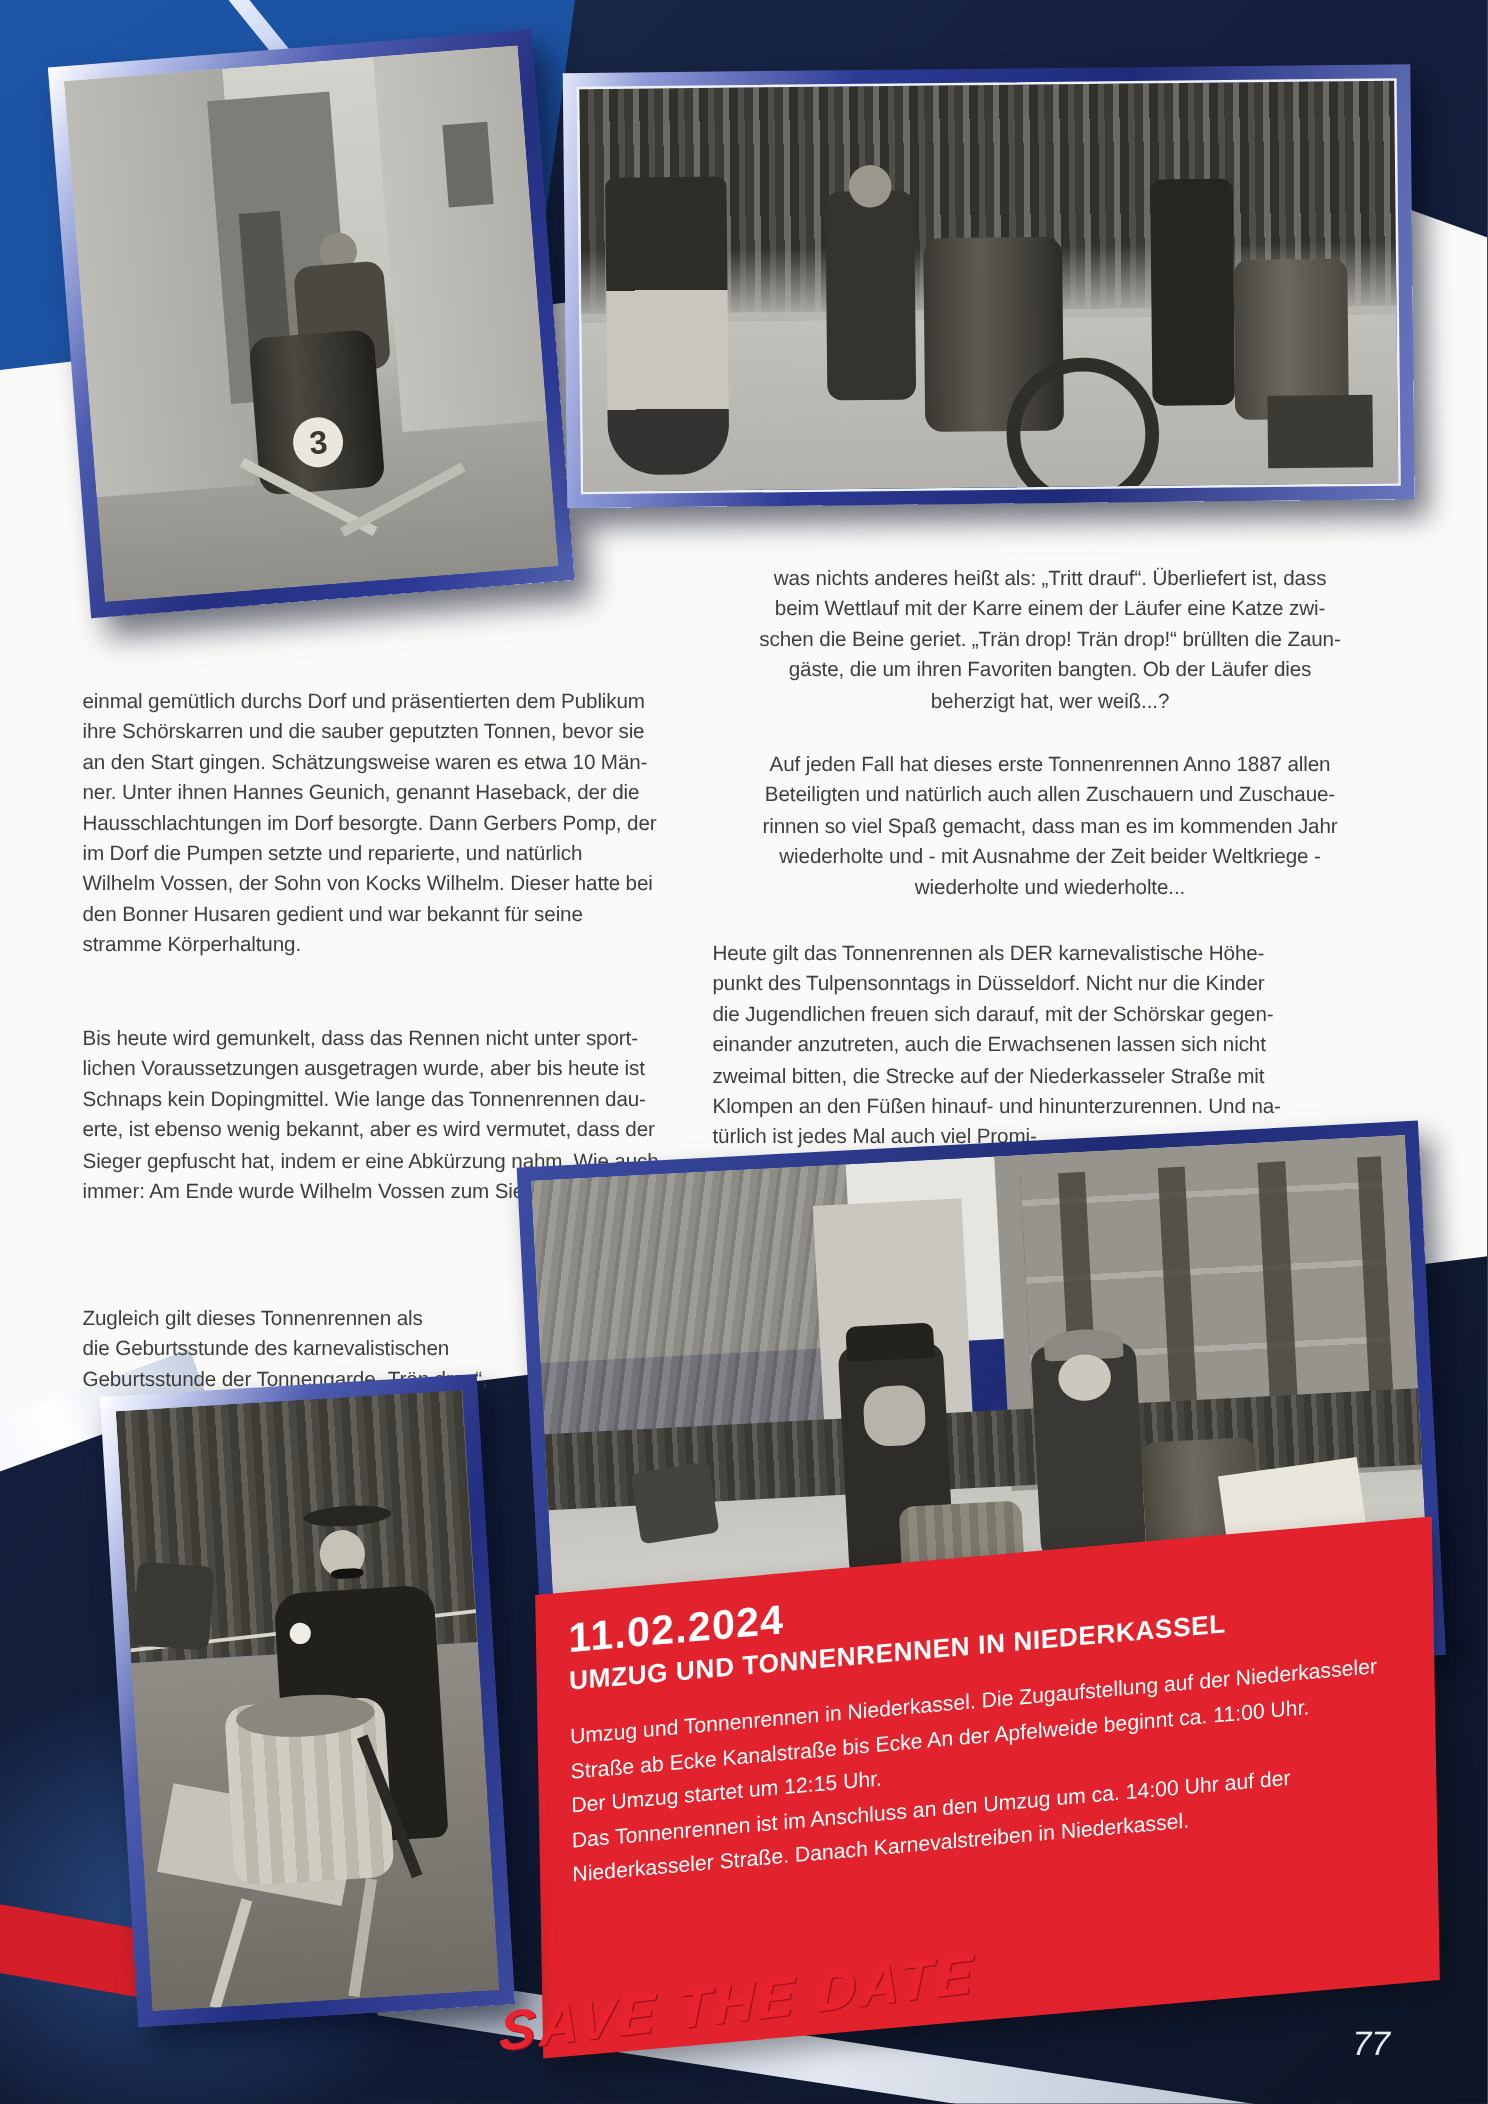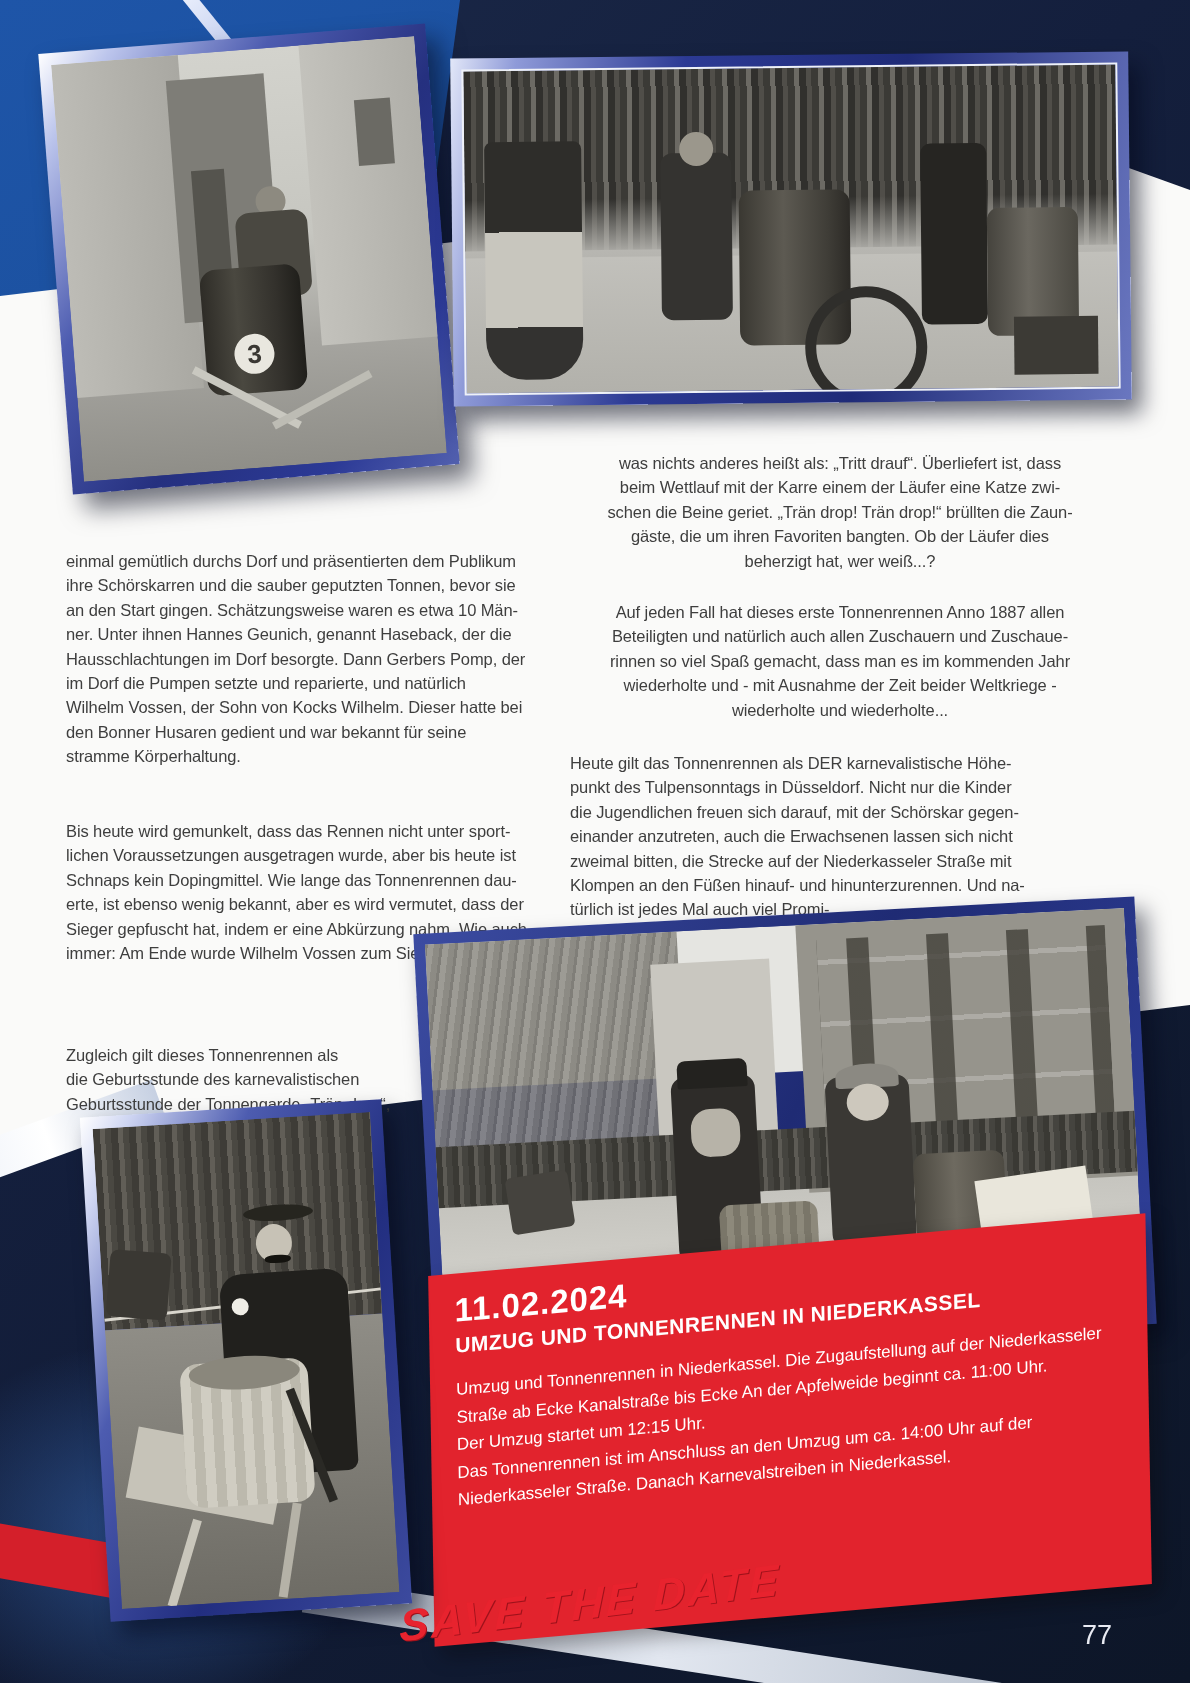--- a/index.html
+++ b/index.html
@@ -130,21 +130,21 @@
         box-shadow:8px 10px 20px rgba(10,5,5,.35);
         color:#ffffff;padding:18px 30px 0 26px;box-sizing:border-box;}
   .banner-date{font-size:33px;font-weight:bold;letter-spacing:1px;}
   .banner-title{font-size:21px;font-weight:bold;margin-top:4px;letter-spacing:.5px;}
   .banner-body{font-size:17px;line-height:27.5px;margin-top:18px;white-space:pre-line;}
   
   .save-date{position:absolute;left:398px;top:1578px;z-index:7;transform:rotate(-7deg) skewX(-8deg);
         color:#e8232e;font-size:44px;font-weight:bold;font-style:italic;letter-spacing:3px;
         text-shadow:1px 1px 0 #9e121b;}
   .page-num{position:absolute;left:1082px;top:1620px;z-index:3;color:#e9ebf3;
-        font-size:27px;}
+        font-size:27px;font-style:italic;}
 </style>
 </head>
 <body>
 
 <div class="page">
 
   <div class="glow-bottom-left"></div>
   <div class="blue-corner"></div>
   <div class="white-panel"></div>
   <div class="stripe stripe-top"></div>

